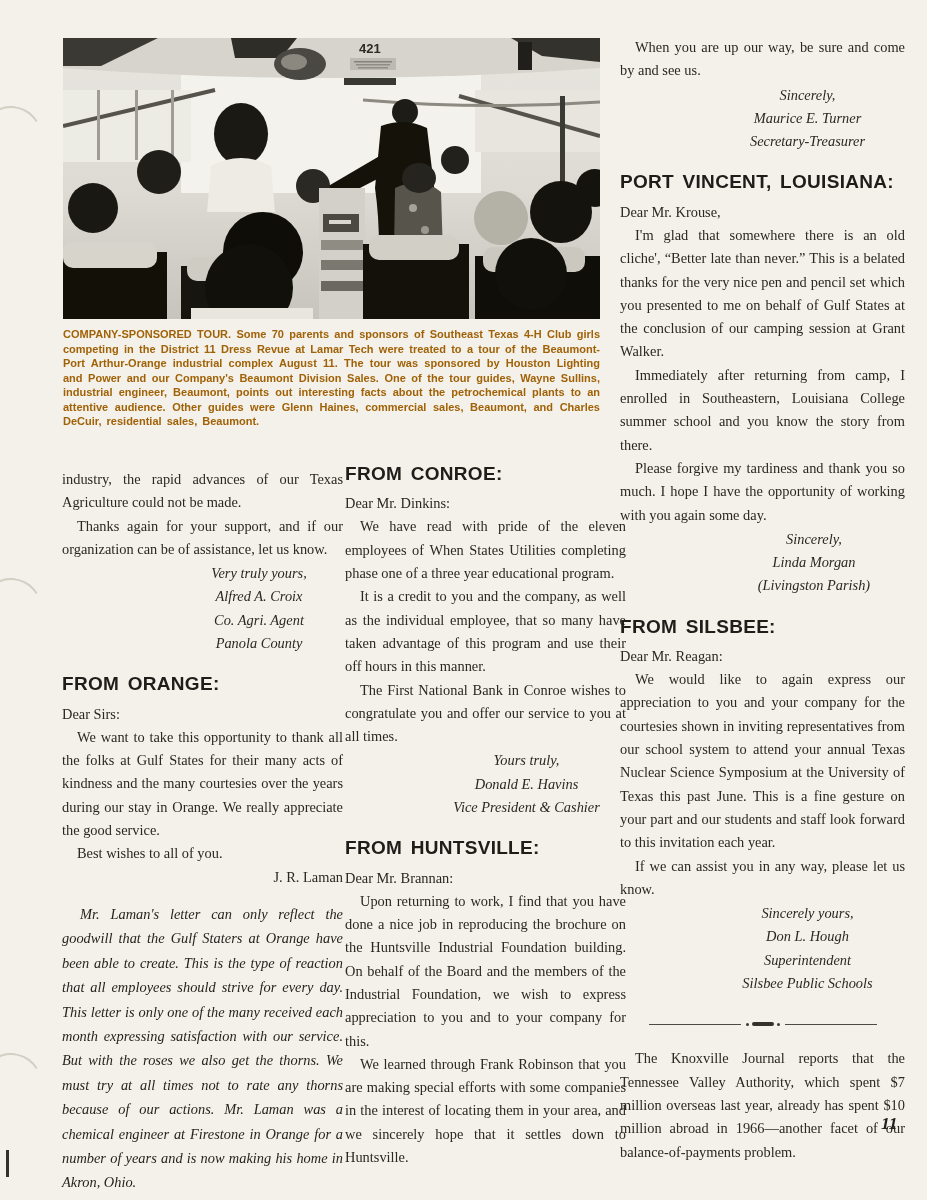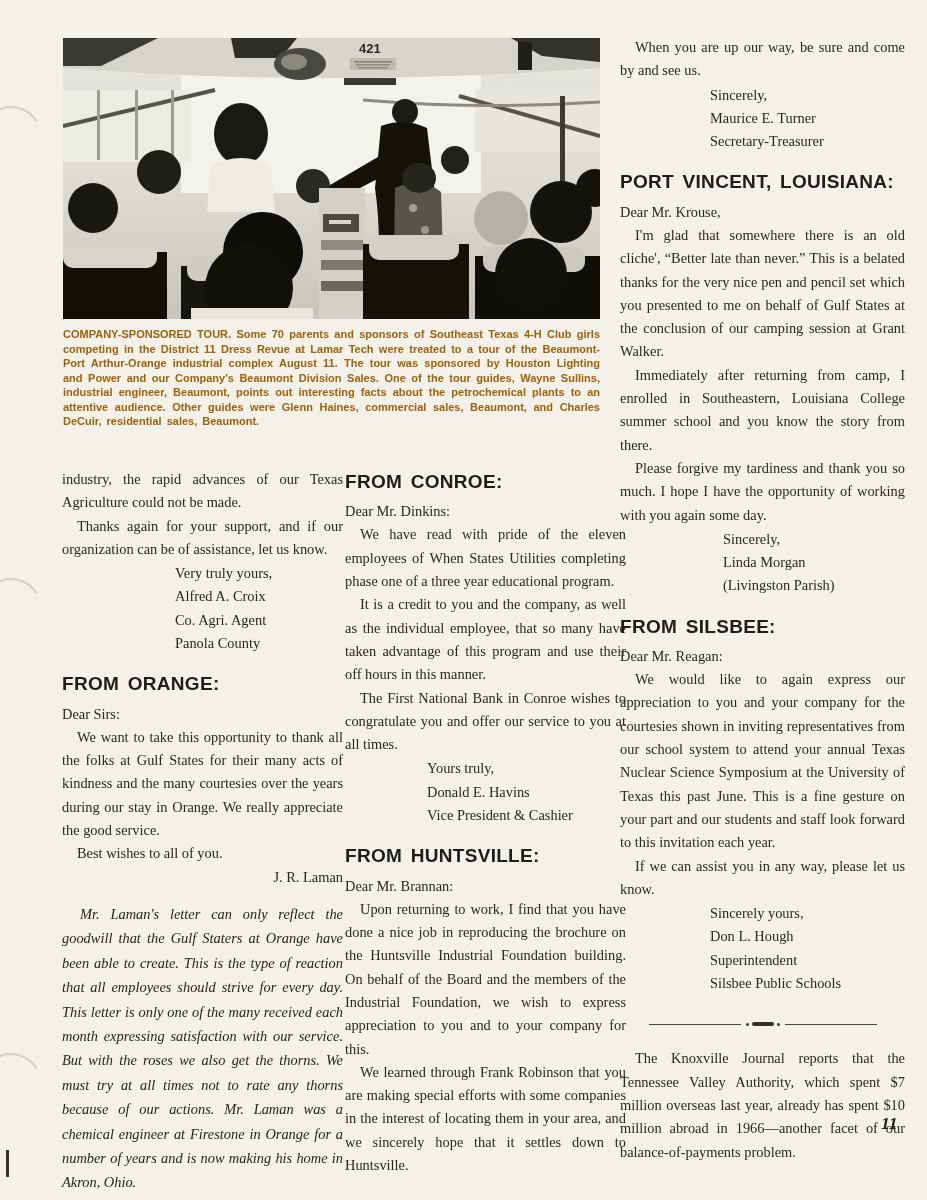--- a/index.html
+++ b/index.html
@@ -24,23 +24,23 @@
   .col-left{left:62px;top:468px;width:281px;}
   .col-mid{left:345px;top:462px;width:281px;}
   .col-right{left:620px;top:36px;width:285px;}
   .col p{margin:0;text-indent:15px;}
   .col p.noind{text-indent:0;}
   .heading{
     font-family:"Liberation Sans", sans-serif;font-weight:700;
     font-size:19px;line-height:1.22;letter-spacing:.3px;color:#1e1d19;
     margin:17px 0 7px;text-align:left;text-indent:0;word-spacing:3px;
   }
-  .heading.first{margin-top:8px;}
+  .heading.first{margin-top:0;}
   .salutation{margin:0 0 1px;text-indent:0 !important;text-align:left;}
-  .closing{margin:1px 0 0;text-align:left;}
+  .closing{margin:1px 0 0;text-align:center;font-style:italic;}
   .closing div{text-indent:0;}
   .close-left{margin-left:113px;}
   .close-mid{margin-left:82px;}
   .close-right{margin-left:90px;}
   .close-right2{margin-left:103px;}
   .signature-line{text-align:right;text-indent:0 !important;margin-left:160px !important;}
   .editor-note{font-style:italic;margin-top:13px !important;text-indent:18px !important;line-height:24.4px;color:#262420;}
   
   .divider{display:flex;align-items:center;justify-content:center;width:228px;margin:27px auto 21px;}
   .divider .line{flex:1;border-top:1.4px solid #4c4a44;}

